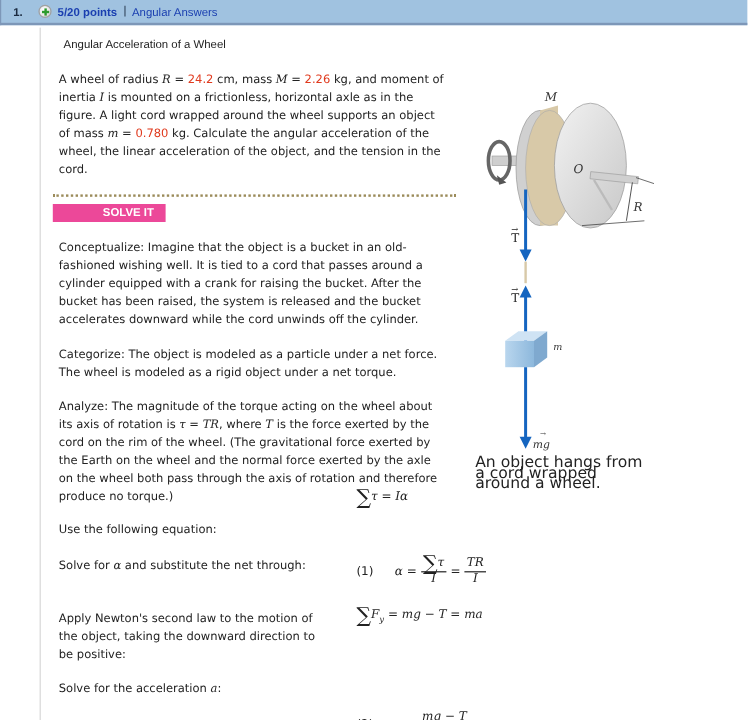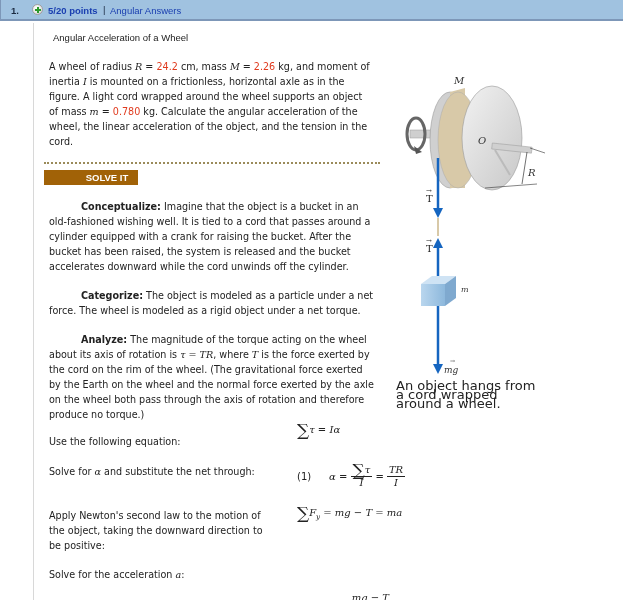--- a/index.html
+++ b/index.html
@@ -45,25 +45,25 @@
     font-size: 9.6px; line-height: 15px; color: #222;
   }
   .red { color: #e03a1e; }
   .ital { font-family: "DejaVu Serif", serif; font-style: italic; }
   .dotted {
     position: absolute; left: 44px; top: 162px; width: 336px; height: 0;
     border-top: 2px dotted #9b8b5a;
   }
   .solve-it {
     position: absolute; left: 44px; top: 170px; width: 94px; height: 15px;
-    background: #a16207;
+    background: #ec4899;
     color: #fff; font-family: "Liberation Sans", sans-serif; font-weight: bold; font-size: 9.5px;
     text-align: center; line-height: 15px; padding-left: 32px;
   }
-  .b { font-weight: bold; margin-left: 32px; }
+  .b { font-weight: normal; }
   .step-label { position: absolute; left: 49px; font-size: 9.6px; line-height: 15px; color: #222; }
   .eq { position: absolute; font-family: "DejaVu Sans", sans-serif; font-size: 10px; color: #222; }
   .eq .v { font-family: "DejaVu Serif", serif; font-style: italic; }
   .sigma { font-family: "DejaVu Serif", serif; font-size: 17px; vertical-align: -3px; }
   .frac { display: inline-block; vertical-align: middle; text-align: center; }
   .frac .num { display: block; border-bottom: 1px solid #222; padding: 0 2px; line-height: 12px; }
   .frac .den { display: block; line-height: 12px; }
   .caption {
     position: absolute; left: 396px; top: 381px; width: 150px;
     font-size: 13px; line-height: 9px; color: #222;
@@ -97,21 +97,21 @@
 
 <div class="para" style="top:288px;">
   <span class="b">Categorize:</span><span> The object is modeled as a particle under a net force. The wheel is modeled as a rigid object under a net torque.</span>
 </div>
 
 <div class="para" style="top:332px;">
   <span class="b">Analyze:</span><span> The magnitude of the torque acting on the wheel about its axis of rotation is </span><span class="ital">τ = TR</span><span>, where </span><span class="ital">T</span><span> is the force exerted by the cord on the rim of the wheel. (The gravitational force exerted by the Earth on the wheel and the normal force exerted by the axle on the wheel both pass through the axis of rotation and therefore produce no torque.)</span>
 </div>
 
 <div class="step-label" style="top:434px;">Use the following equation:</div>
-<div class="eq" style="left:297px; top:420px;">
+<div class="eq" style="left:297px; top:405px;">
   <span class="sigma">∑</span><span class="v">τ</span><span> = </span><span class="v">Iα</span>
 </div>
 
 <div class="step-label" style="top:464px;">
   <span>Solve for </span><span class="ital">α</span><span> and substitute the net through:</span>
 </div>
 <div class="eq" style="left:297px; top:464px;">
   <span style="display:inline-block; width:32px; vertical-align:middle;">(1)</span><span class="v" style="vertical-align:middle;">α</span><span style="vertical-align:middle;"> = </span><span class="frac"><span class="num"><span class="sigma">∑</span><span class="v">τ</span></span><span class="den v">I</span></span><span style="vertical-align:middle;"> = </span><span class="frac"><span class="num v">TR</span><span class="den v">I</span></span>
 </div>
 

